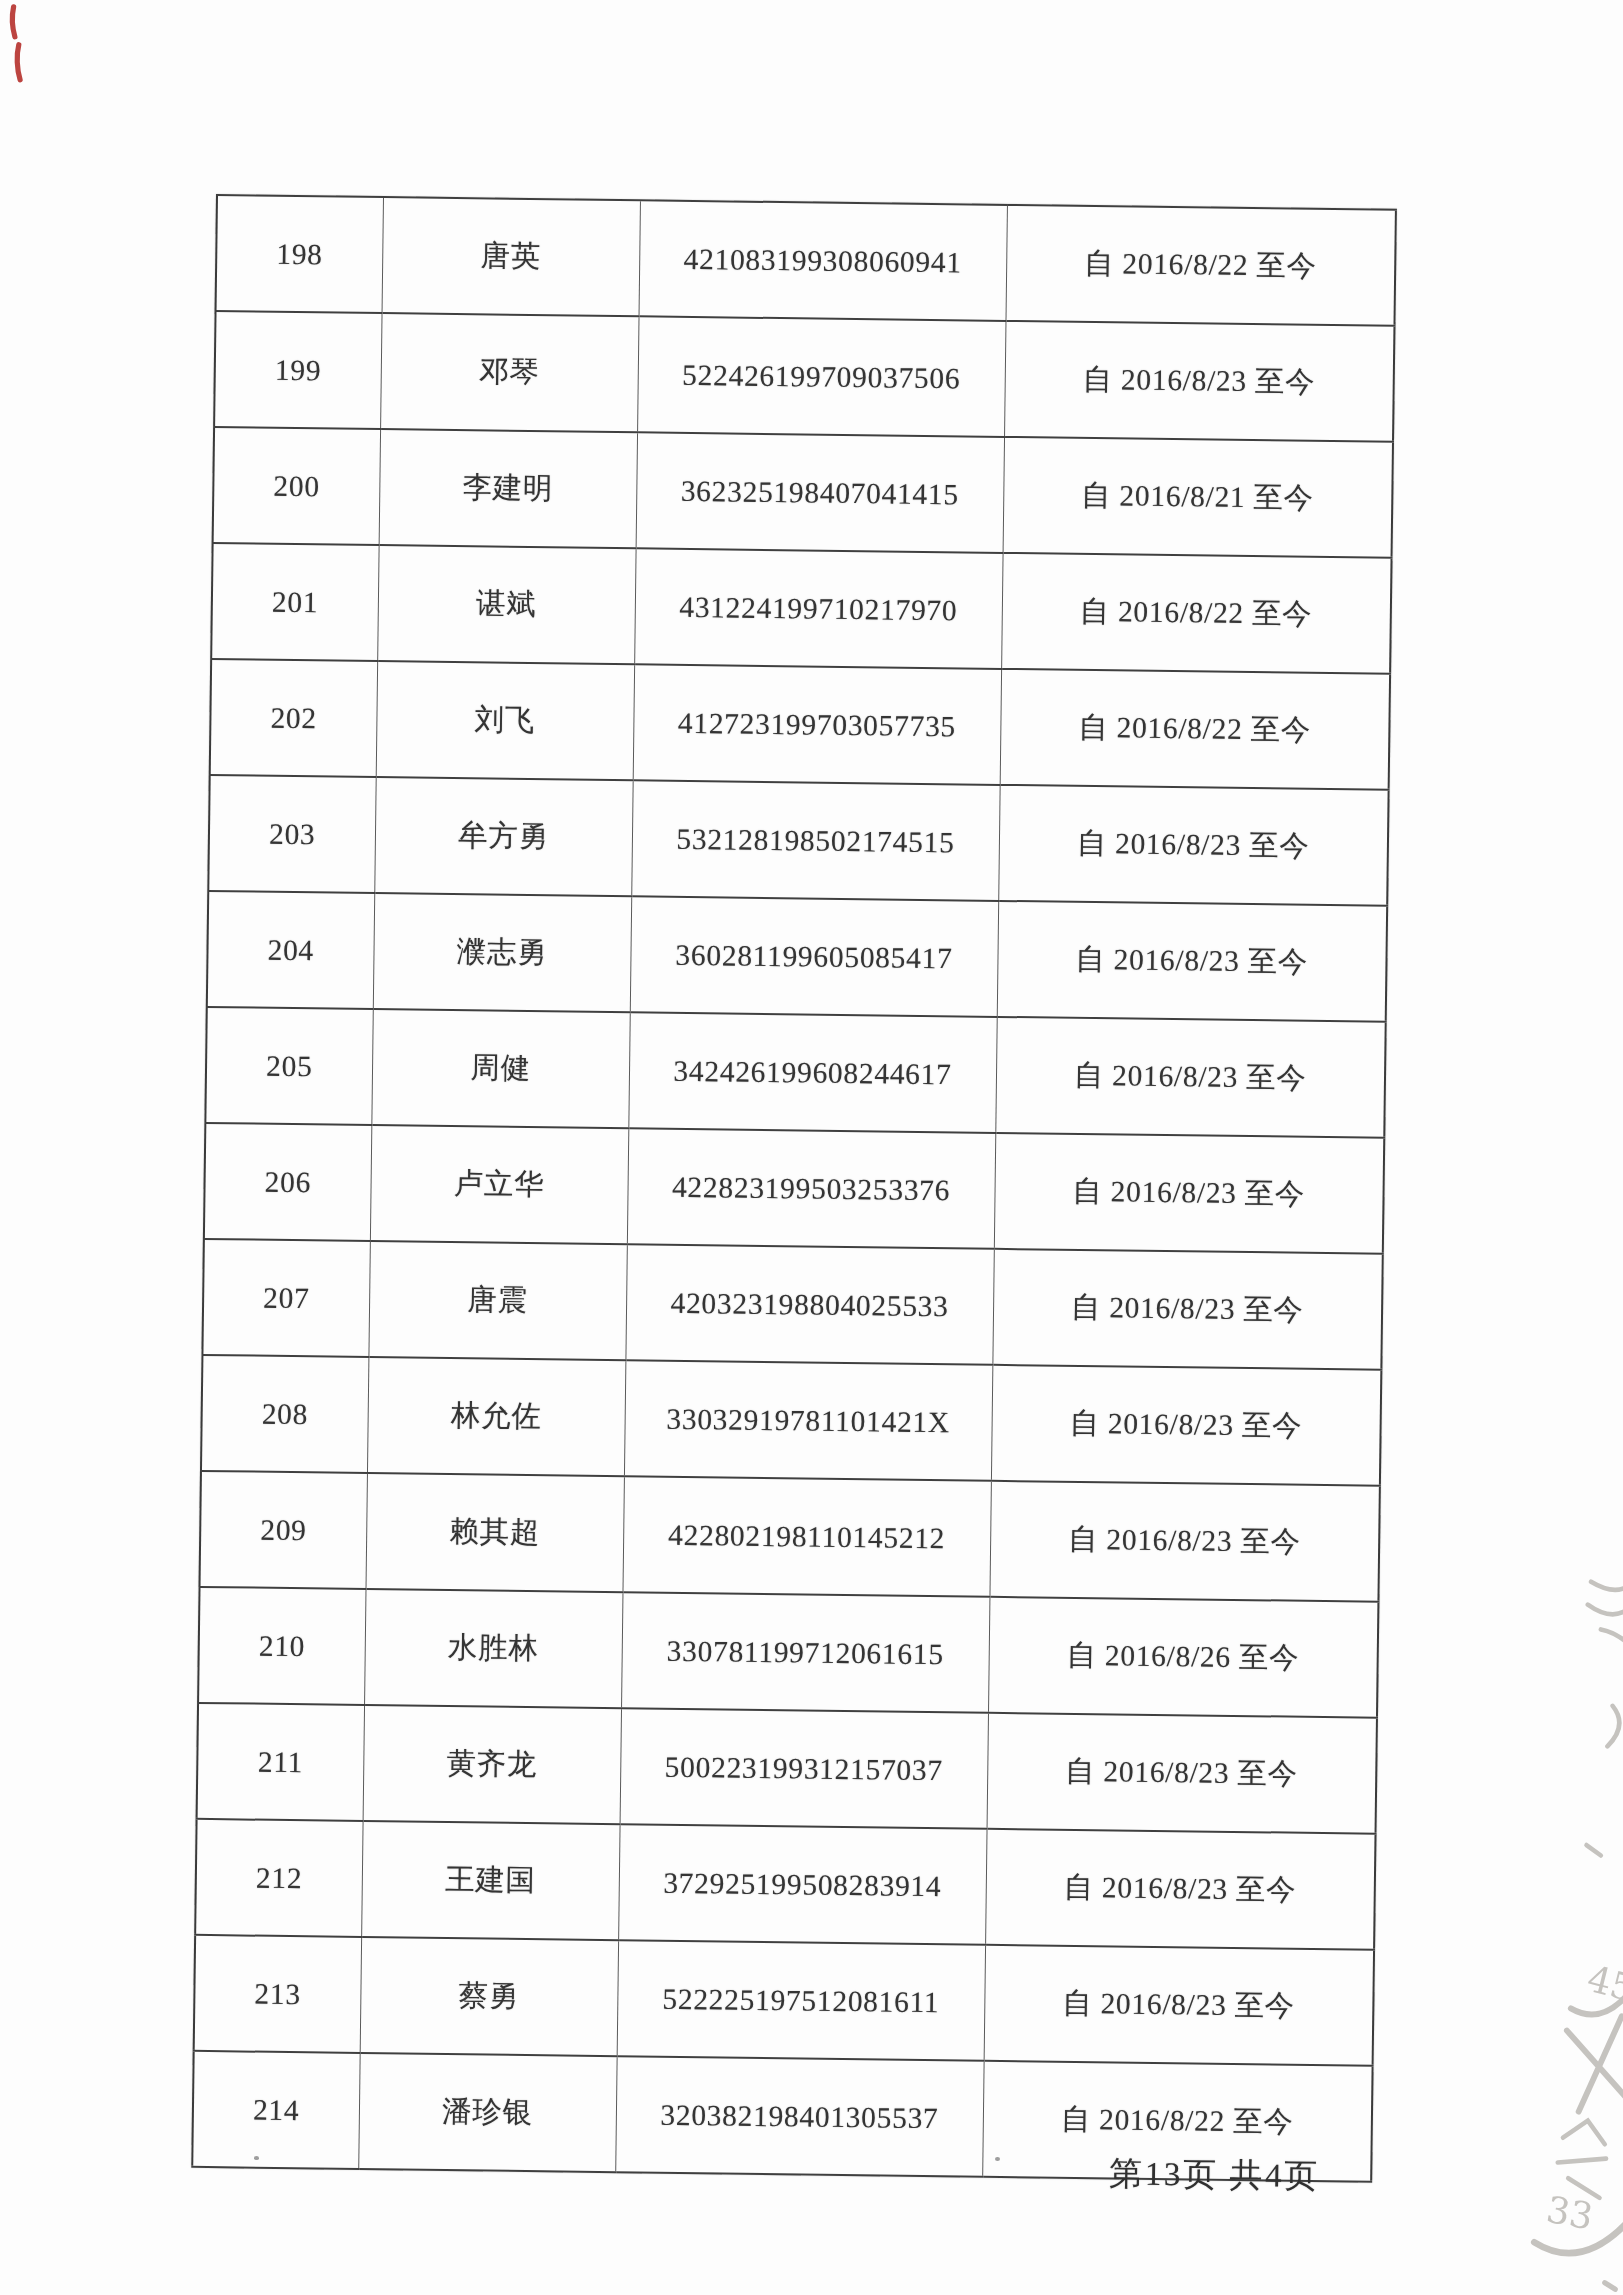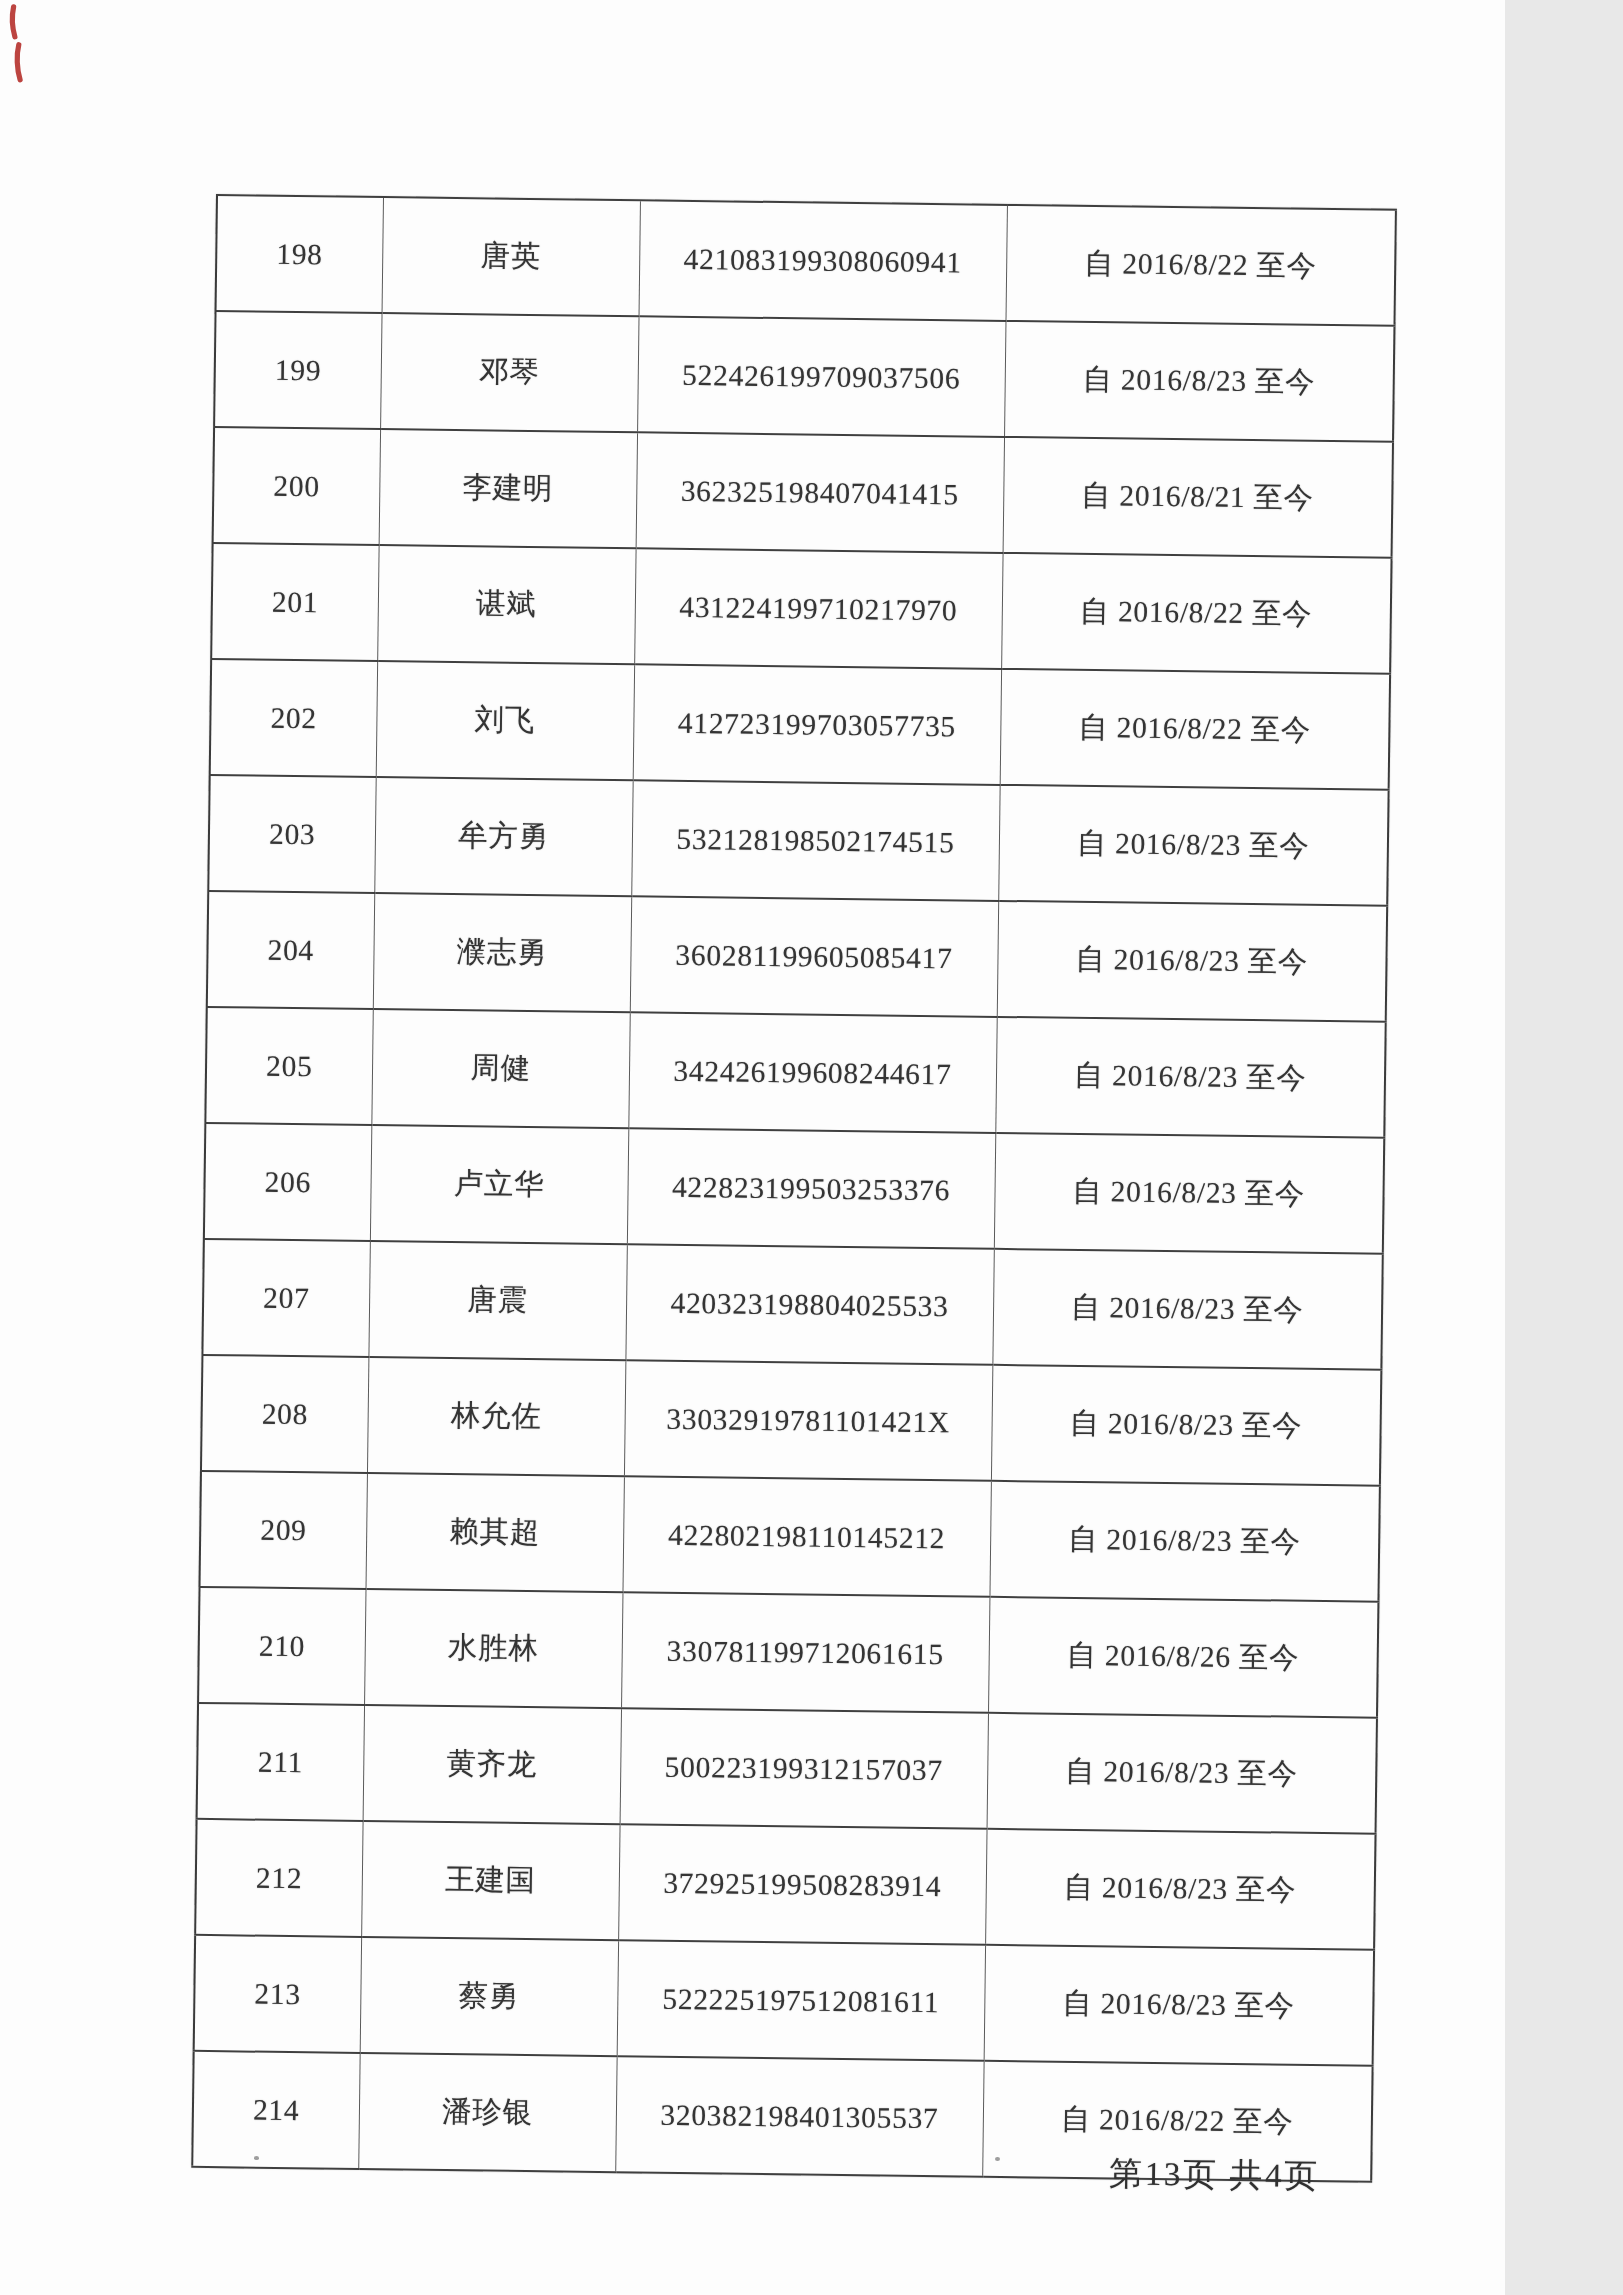--- a/index.html
+++ b/index.html
@@ -1,18 +1,18 @@
 <!DOCTYPE html>
 <html style="font-size:10.5px"><head>
 <meta charset="utf-8">
 <style>
   html,body{margin:0;padding:0;background:#e8e8e8;}
   .page{
     position:relative;
-    width:1505px;height:2295px;
+    width:1623px;height:2295px;
     background:#fdfdfd;
     overflow:hidden;
     font-family:"Liberation Serif","DejaVu Serif",serif;
   }
   
   .sheet{
     position:absolute;left:0;top:0;width:100%;height:100%;
     transform:rotate(0.72deg);
     transform-origin:216px 196px;
   }

